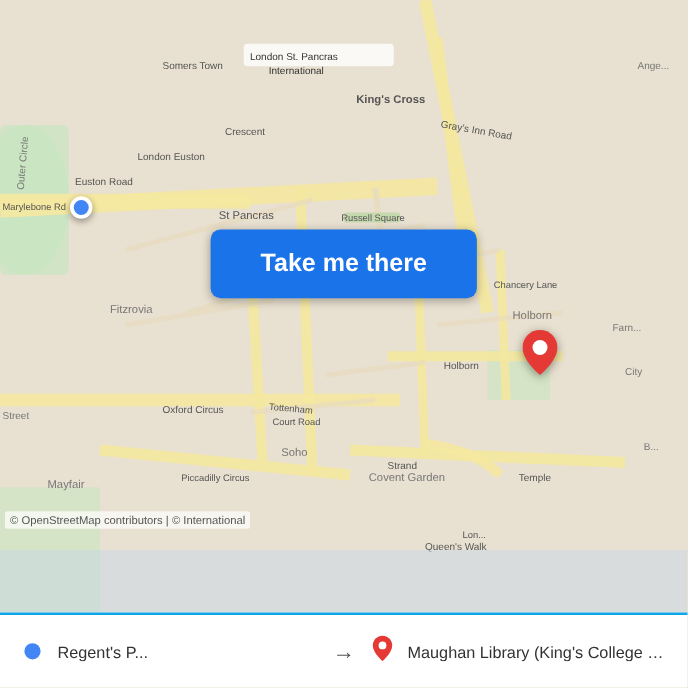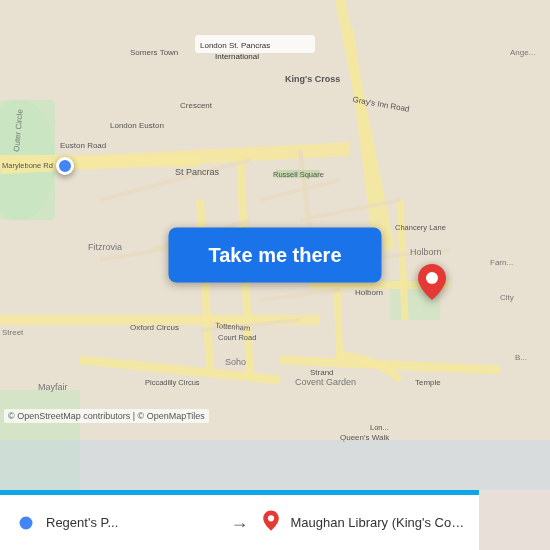--- a/index.html
+++ b/index.html
@@ -36,21 +36,20 @@
       color: white;
       border: none;
       border-radius: 8px;
       padding: 16px 40px;
       font-size: 20px;
       font-weight: bold;
       cursor: pointer;
       white-space: nowrap;
       box-shadow: 0 2px 8px rgba(0,0,0,0.3);
       z-index: 10;
-      margin-top: 44px;
     }
 
     
     .origin-dot {
       position: absolute;
       width: 18px;
       height: 18px;
       background: #4285f4;
       border: 3px solid white;
       border-radius: 50%;
@@ -66,24 +65,24 @@
     .dest-marker svg {
       width: 28px;
       height: 36px;
       filter: drop-shadow(0 2px 4px rgba(0,0,0,0.4));
     }
 
     
     #footer {
       position: absolute;
       bottom: 0;
-      width: 479px;
+      width: 550px;
       height: 60px;
       background: white;
-      border-top: 5px solid #0ea5e9;
+      border-top: 2px solid #0ea5e9;
       display: flex;
       align-items: center;
       padding: 0 12px;
       gap: 8px;
     }
 
     .footer-section {
       display: flex;
       align-items: center;
       gap: 6px;
@@ -265,21 +264,21 @@
 
   <div class="dest-marker" style="left: 418px; top: 264px;">
     <svg viewBox="0 0 28 36" xmlns="http://www.w3.org/2000/svg">
       <path d="M14 0 C6.268 0 0 6.268 0 14 C0 24.5 14 36 14 36 C14 36 28 24.5 28 14 C28 6.268 21.732 0 14 0Z" fill="#e53935"></path>
       <circle cx="14" cy="14" r="6" fill="white"></circle>
     </svg>
   </div>
 
   <button id="take-me-there-btn">Take me there</button>
 
-  <div class="copyright">© OpenStreetMap contributors | © OpenMapTiles</div>
+  <div class="copyright">© OpenStreetMap contributors | © International</div>
 </div>
 
 <div id="footer">
 
   <div class="footer-section">
 
     <svg class="footer-icon" viewBox="0 0 28 28">
       <circle cx="14" cy="14" r="8" fill="#4285f4" stroke="white" stroke-width="3"></circle>
     </svg>
     <span class="footer-text">Regent's P...</span>

